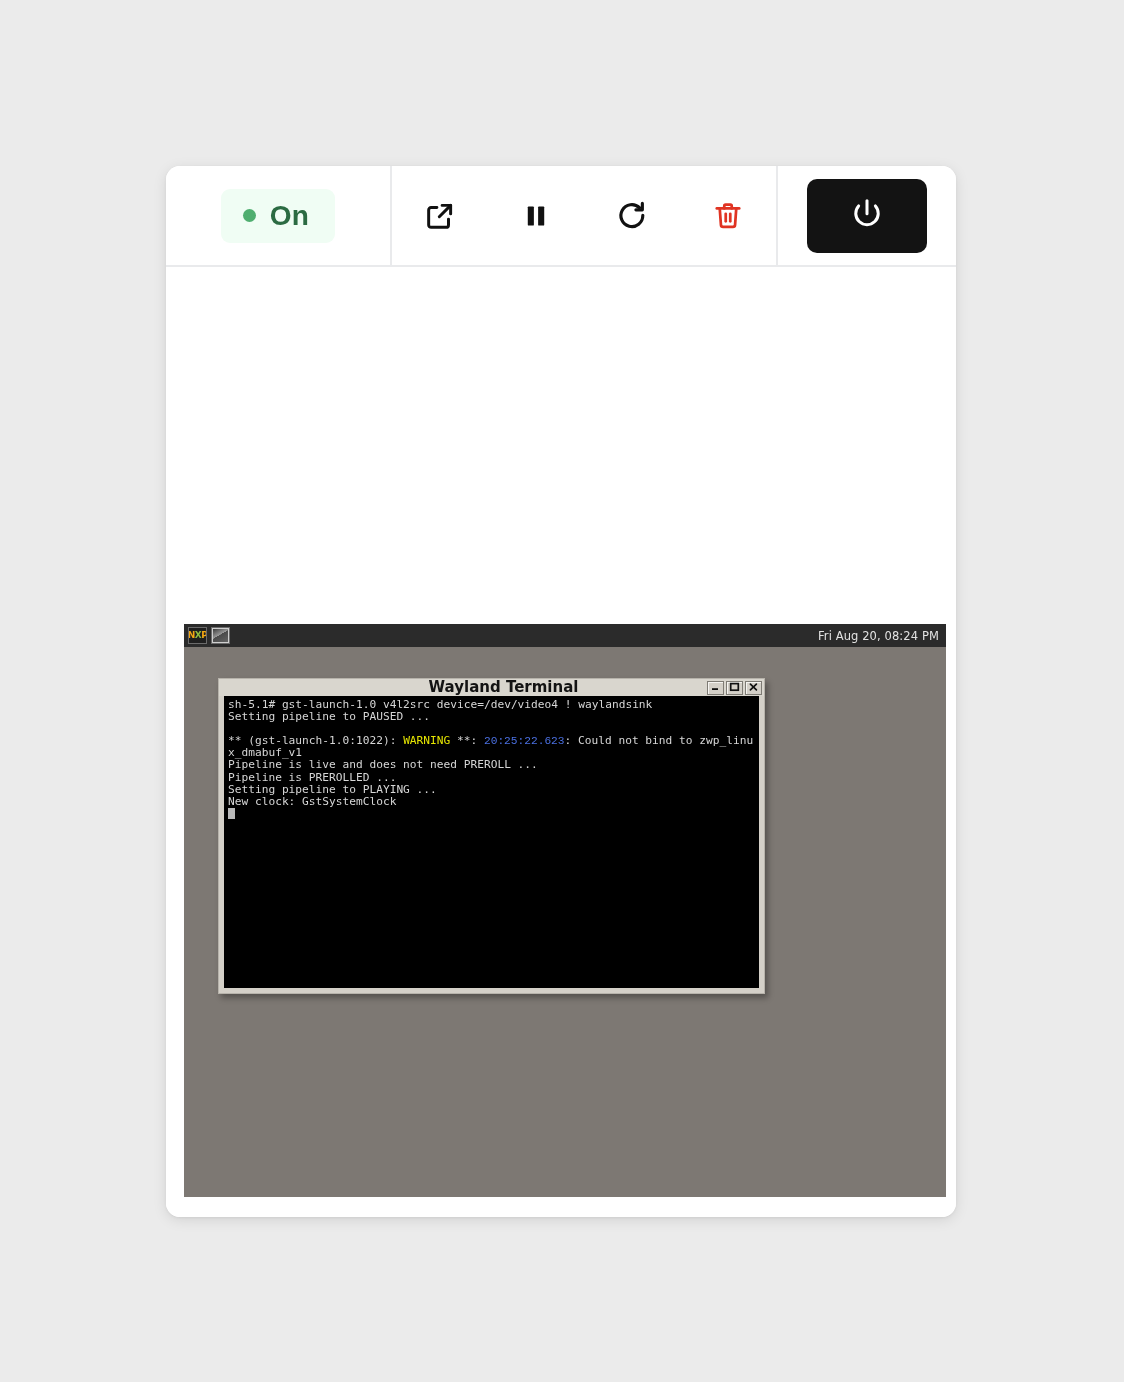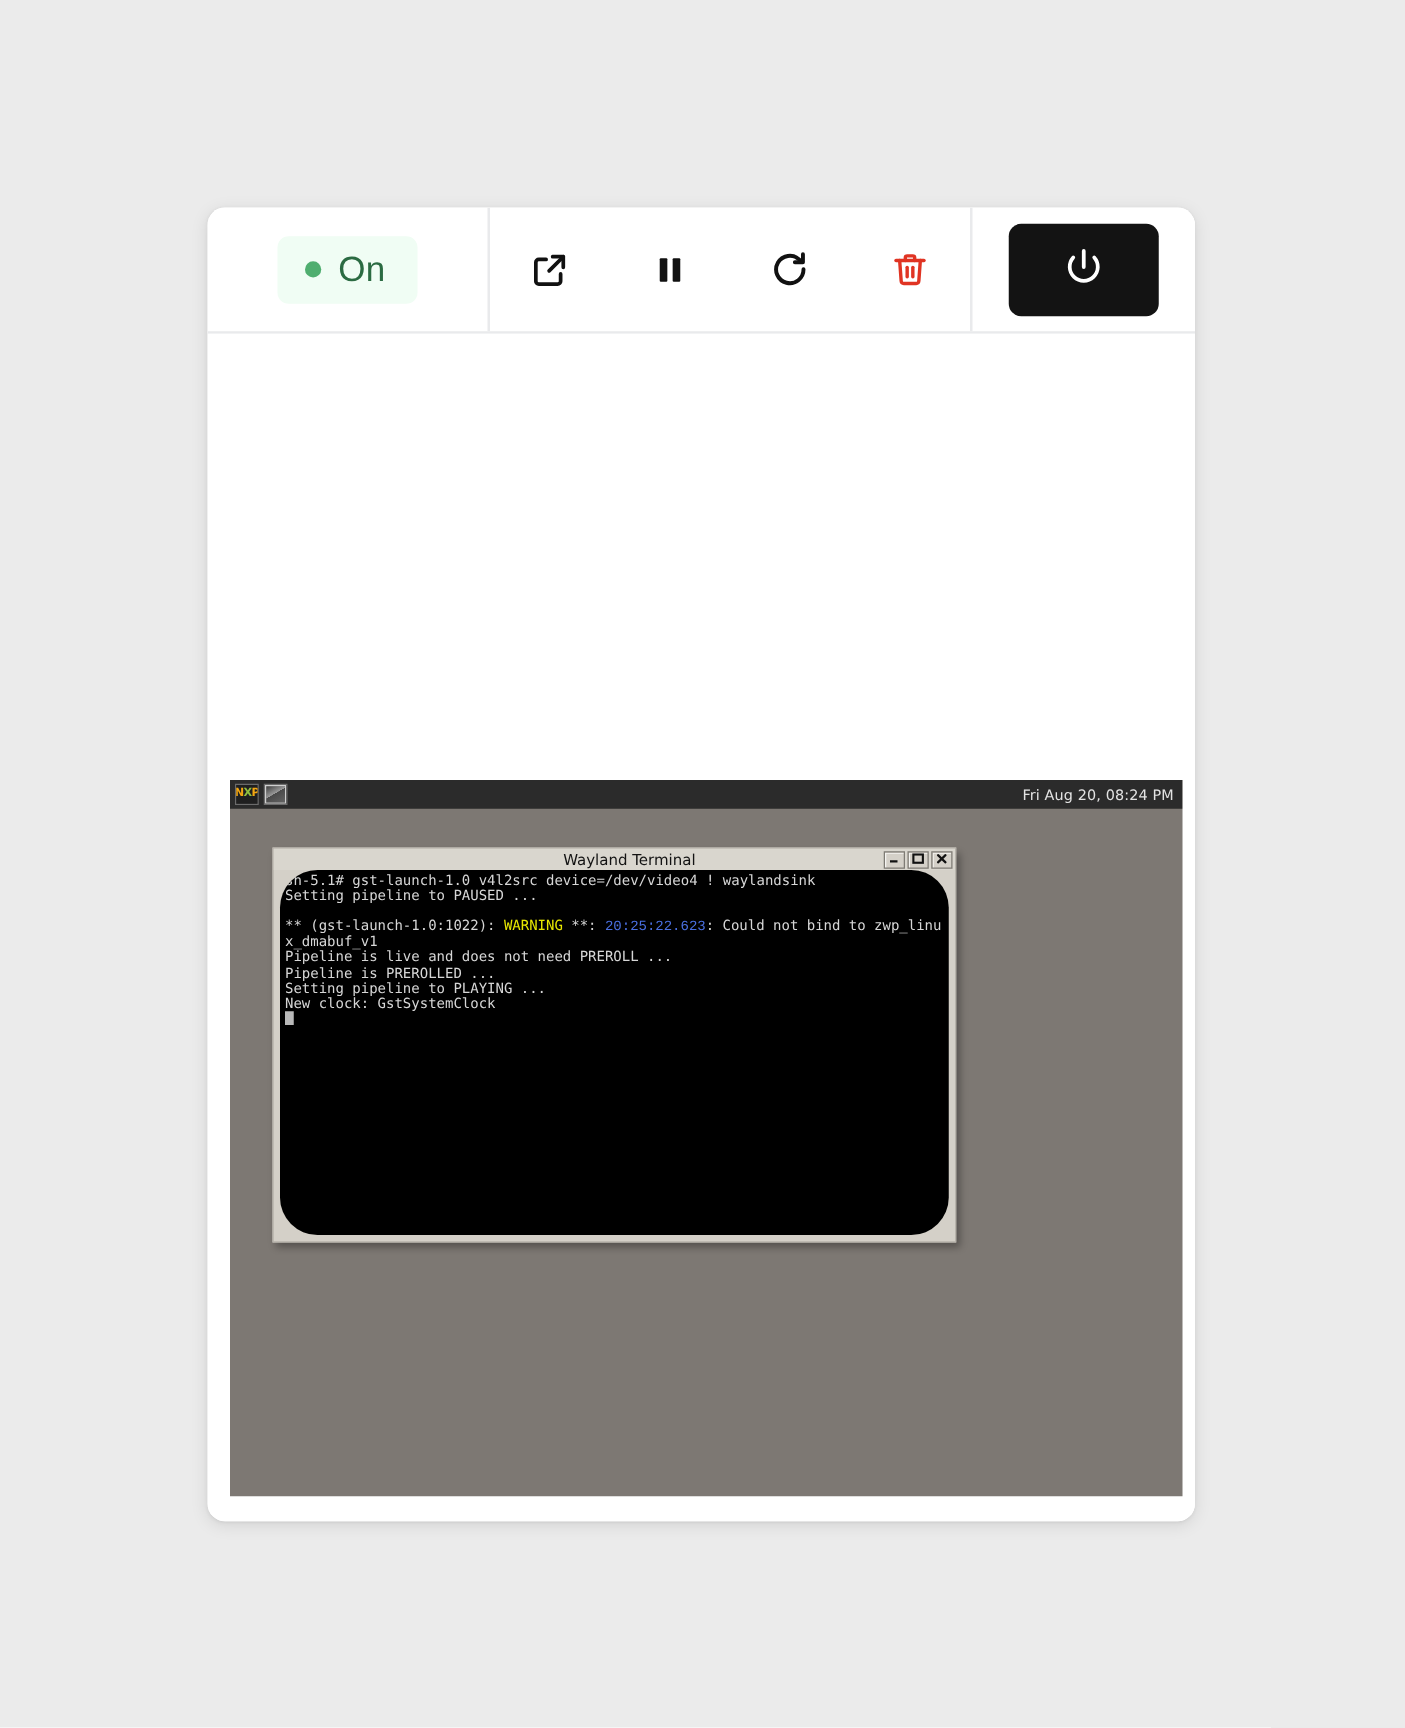--- a/index.html
+++ b/index.html
@@ -29,20 +29,21 @@
   }
 
   
   .toolbar {
     position: relative;
     height: 99px;
     display: flex;
     align-items: stretch;
     border-bottom: 2px solid #e9eaec;
     background: #fff;
+    font-weight: bold;
   }
   .tb-section {
     display: flex;
     align-items: center;
     justify-content: center;
     box-sizing: border-box;
   }
   .tb-sec-status {
     width: 226px;
     border-right: 2px solid #e9eaec;
@@ -195,22 +196,22 @@
     align-items: center;
     padding: 0 2px 0 4px;
     background: #d9d6ce;
     position: relative;
     flex: none;
   }
   .term-title {
     position: absolute;
     left: 0; right: 0;
     text-align: center;
-    font-size: 12px;
-    font-weight: normal;
+    font-size: 15px;
+    font-weight: bold;
     color: #131313;
     font-family: "DejaVu Sans", sans-serif;
     line-height: 1;
     pointer-events: none;
     padding-left: 24px;
   }
   .win-ctrls {
     margin-left: auto;
     display: flex;
     gap: 2px;
@@ -235,21 +236,20 @@
     background: #000000;
     padding: 3px 4px;
     box-sizing: border-box;
     font-family: "DejaVu Sans Mono", monospace;
     font-size: 11.2px;
     line-height: 12.1px;
     color: #d6d6d6;
     overflow: hidden;
     white-space: pre-wrap;
     word-break: break-all;
-    border-radius: 30px;
   }
   .t-warn { color: #e6e600; font-weight: normal; }
   .t-time { color: #4a6fe0; font-family: Liberation Mono, monospace; }
   .t-blank { height: 12.1px; }
   .cursor {
     display: inline-block;
     width: 6.7px;
     height: 11px;
     background: #b9b9b9;
     vertical-align: -2px;

